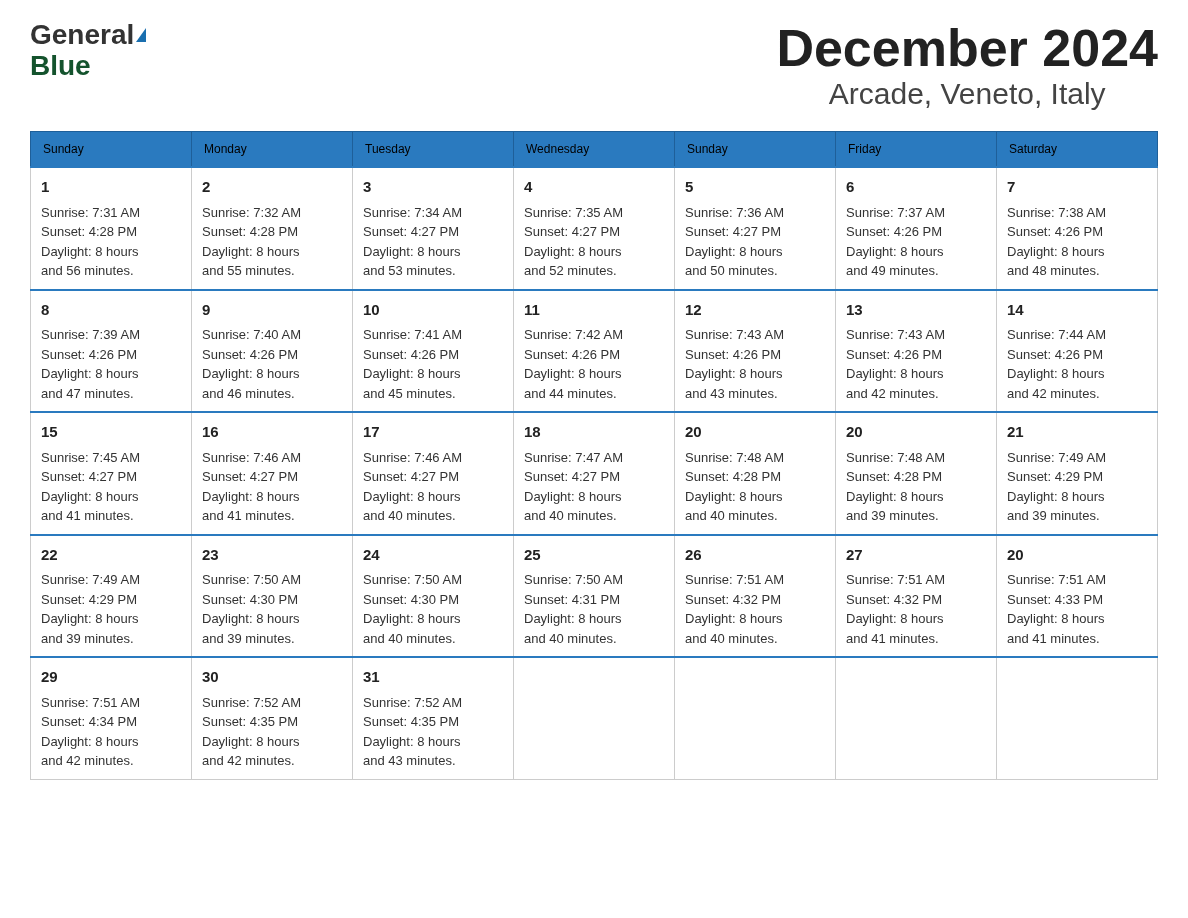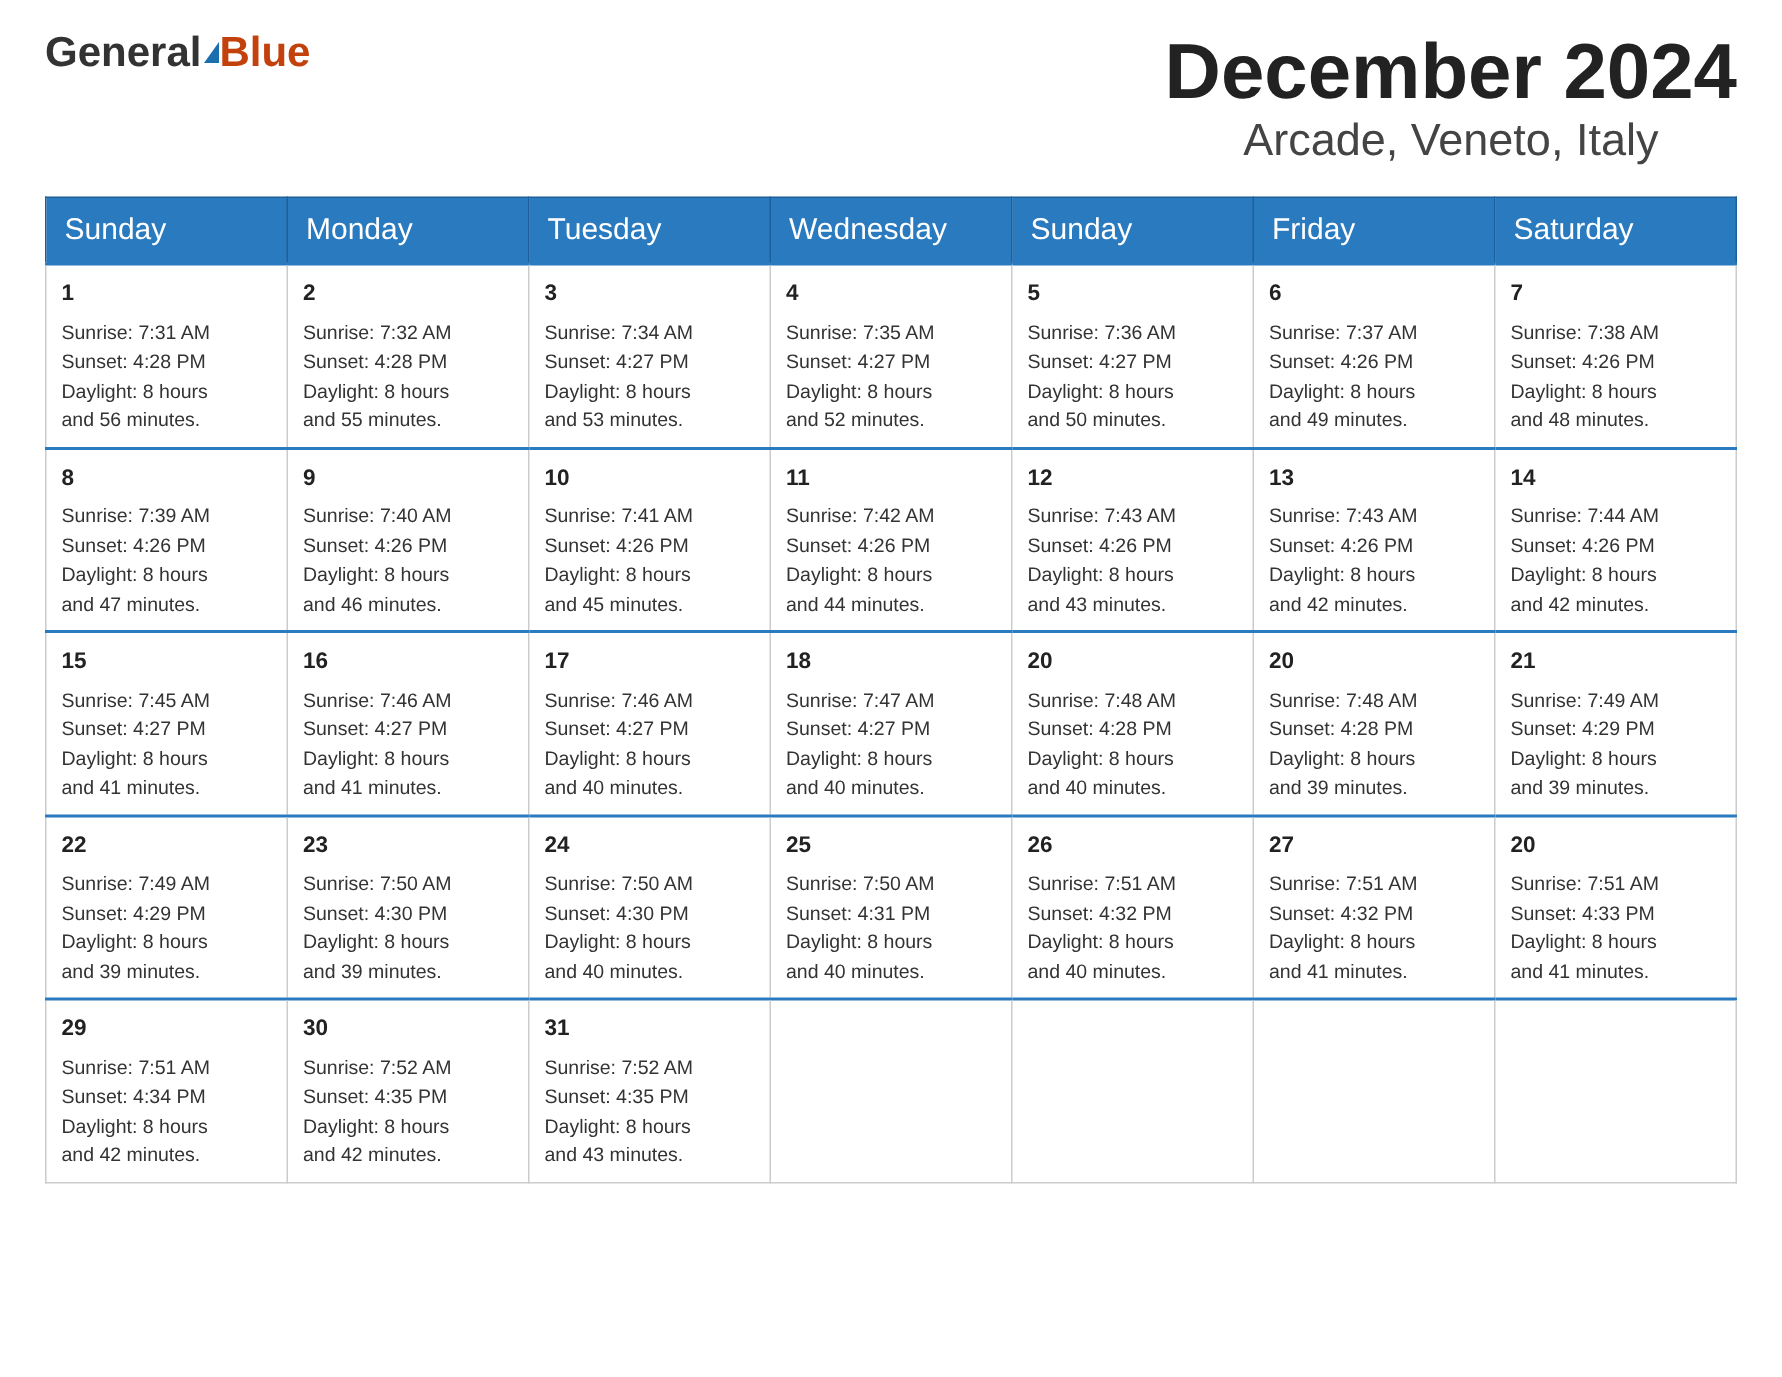--- a/index.html
+++ b/index.html
@@ -11,27 +11,27 @@
       min-height: 918px;
     }
     .header {
       display: flex;
       justify-content: space-between;
       align-items: flex-start;
       margin-bottom: 20px;
     }
     .logo {
       display: flex;
-      flex-direction: row;
+      flex-direction: column;
       font-size: 28px;
       font-weight: bold;
       line-height: 1.1;
     }
     .logo-general { color: #333; }
-    .logo-blue { color: #c2410c; }
+    .logo-blue { color: #14532d; }
     .logo-triangle {
       display: inline-block;
       width: 0;
       height: 0;
       border-left: 10px solid transparent;
       border-bottom: 14px solid #1a6faf;
       margin-left: 2px;
       vertical-align: middle;
     }
     .logo-general span { display: inline-flex; align-items: center; }
@@ -48,24 +48,24 @@
       font-size: 30px;
       font-weight: normal;
       color: #444;
     }
     .calendar {
       width: 100%;
       border-collapse: collapse;
     }
     .calendar th {
       background-color: #2a7abf;
-      color: #ffffff;
+      color: #000000;
       padding: 10px 12px;
       text-align: left;
-      font-size: 20px;
+      font-size: 12px;
       font-weight: normal;
       border: 1px solid #1e5f99;
     }
     .calendar td {
       vertical-align: top;
       padding: 8px 10px;
       border: 1px solid #ccc;
       width: 14.28%;
       font-size: 13px;
       color: #333;

